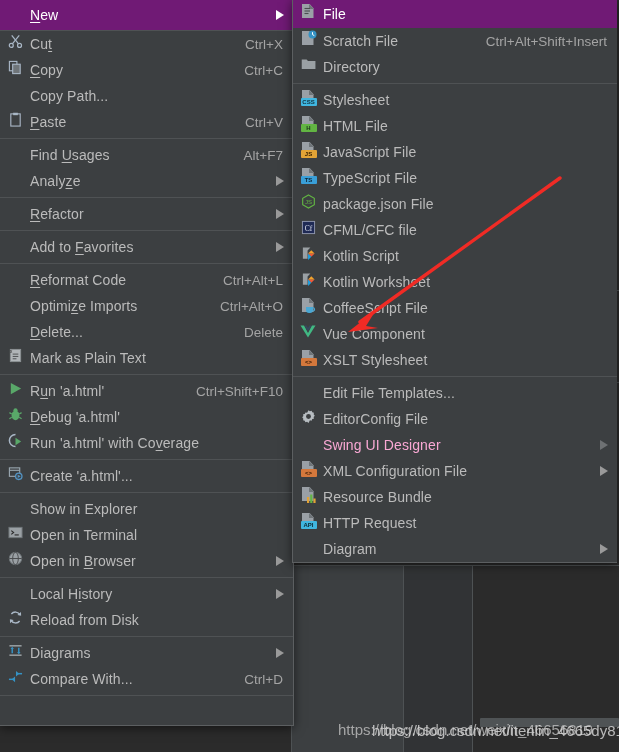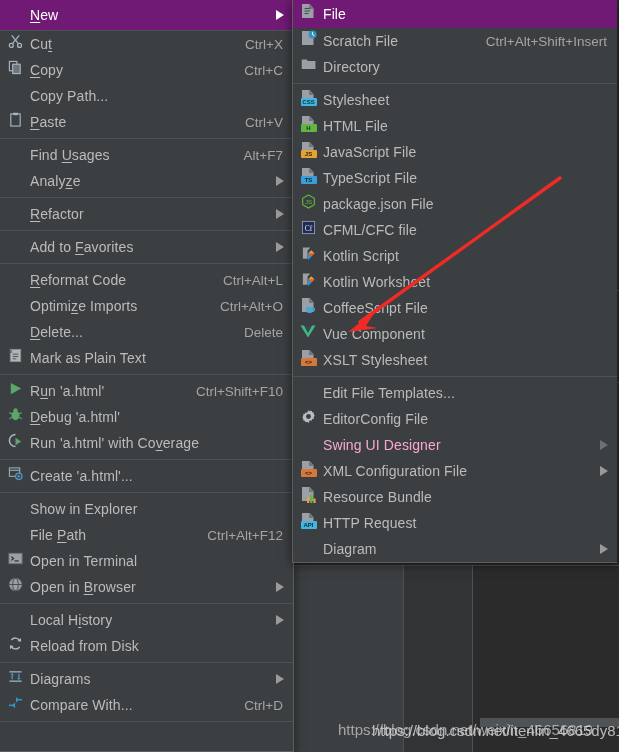--- a/index.html
+++ b/index.html
@@ -314,26 +314,20 @@
     <span class="spacer"></span>
   </div>
   <div class="sep"></div>
 
   <div class="mi" style="height:26px">
     <span class="ico"></span>
     <span class="lbl">Show in Explorer</span>
     <span class="spacer"></span>
   </div>
 
-  <div class="mi" style="height:26px">
-    <span class="ico"></span>
-    <span class="lbl">File <span class="mn">P</span>ath</span>
-    <span class="spacer"></span>
-    <span class="acc">Ctrl+Alt+F12</span>
-  </div>
 
   <div class="mi" style="height:26px">
     <span class="ico">
       <svg width="15" height="15" viewBox="0 0 16 16">
         <rect x="1" y="2.5" width="14" height="11" fill="#9aa0a4" stroke="#6f7579" stroke-width="1"></rect>
         <polyline points="3.5,6 6,8 3.5,10" fill="none" stroke="#2b2b2b" stroke-width="1.2"></polyline>
         <line x1="7" y1="10.6" x2="11.5" y2="10.6" stroke="#2b2b2b" stroke-width="1.2"></line>
       </svg>
     </span>
     <span class="lbl">Open in Terminal</span>

